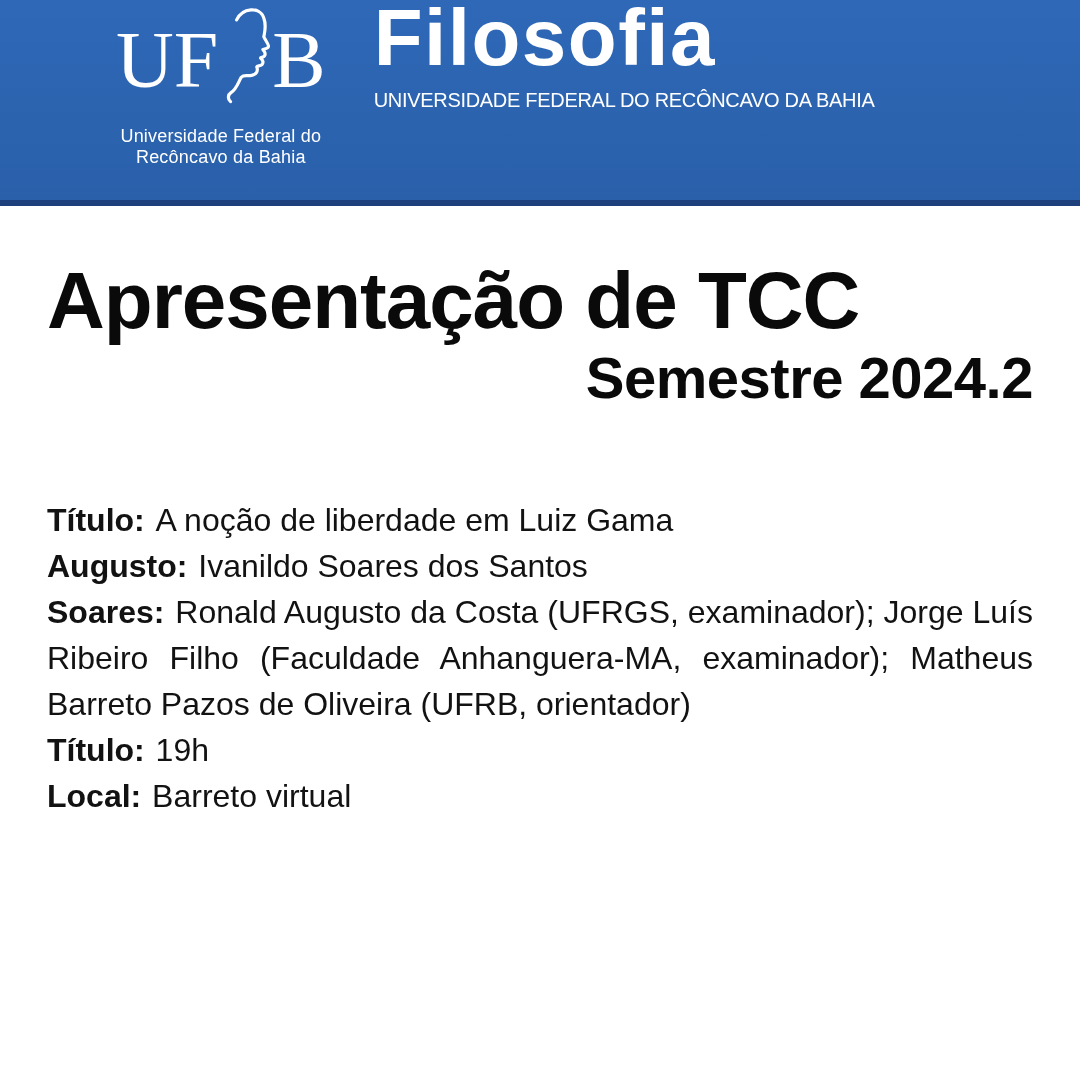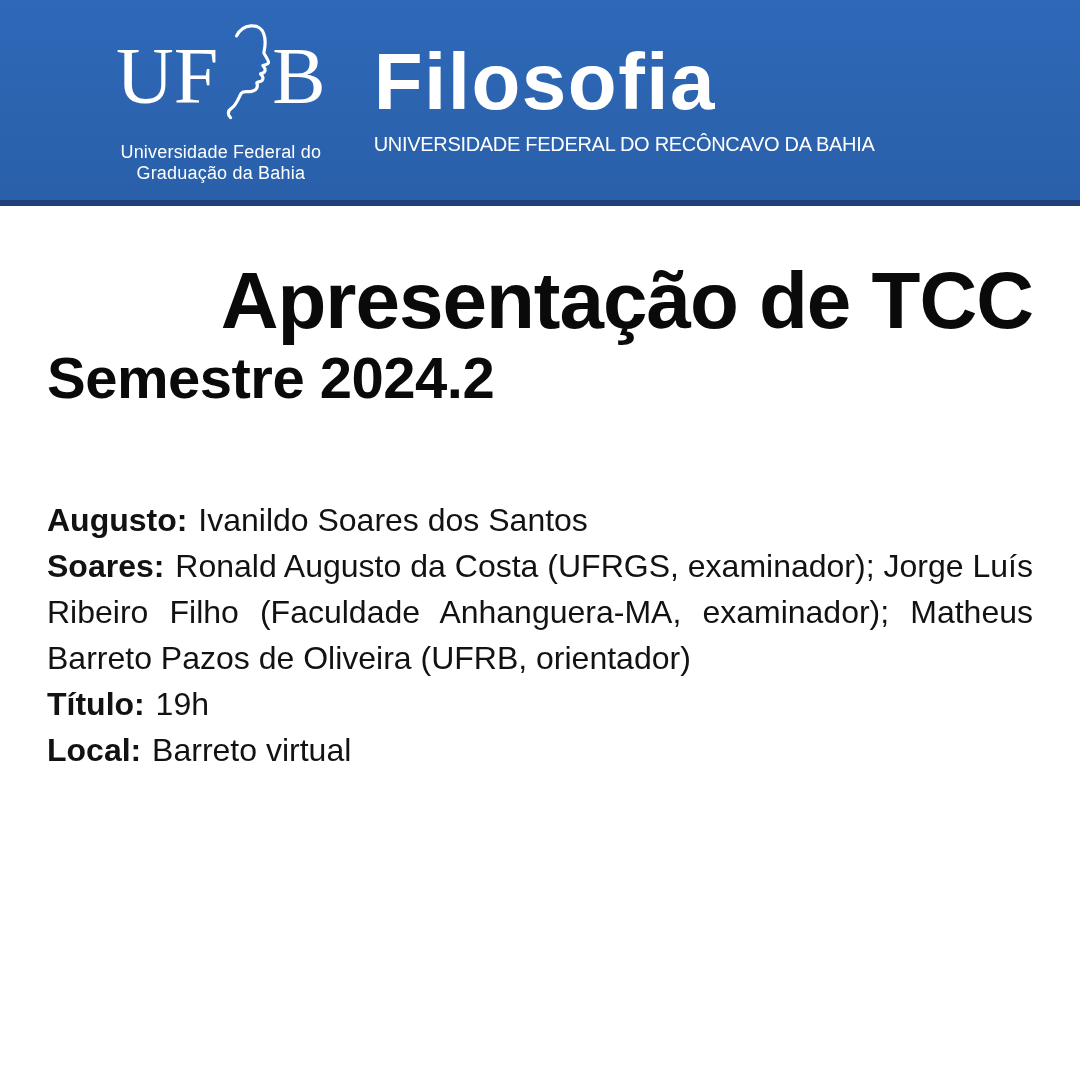--- a/index.html
+++ b/index.html
@@ -17,21 +17,21 @@
     background:var(--page-bg);
     font-family:"Liberation Sans", sans-serif;
     color:var(--body-text);
     position:relative;overflow:hidden;
   }
   
   .banner{
     height:206px;
     background:linear-gradient(180deg,var(--header-bg) 0%,var(--header-bg-dark) 100%);
     border-bottom:6px solid var(--header-border);
-    display:flex;align-items:center;
+    display:flex;
     padding-left:116px;gap:48px;
     color:var(--header-text);
   }
   .logo-block{display:flex;flex-direction:column;align-items:center;margin-top:4px;}
   .logo-row{display:flex;align-items:flex-start;height:122px;}
   .logo-letters{
     font-family:"Liberation Serif", serif;
     font-size:80px;line-height:1;
     padding-top:16px;color:var(--header-text);
   }
@@ -41,26 +41,26 @@
     color:var(--header-text);text-align:center;
   }
   .logo-sub:first-of-type{margin-top:4px;}
   .course-block{display:flex;flex-direction:column;margin-top:-6px;}
   .kicker{font-size:24px;letter-spacing:-.2px;}
   .course-name{font-size:80px;font-weight:700;line-height:1.04;letter-spacing:1.5px;margin-top:2px;}
   .course-univ{font-size:20px;letter-spacing:-.3px;margin-top:10px;}
   
   .content{padding:0 47px;}
   .title{
-    text-align:right;font-weight:700;color:#0a0a0a;
+    text-align:left;font-weight:700;color:#0a0a0a;
     font-size:80px;line-height:1.08;letter-spacing:-1px;
     margin-top:52px;
   }
   .subtitle{
-    text-align:left;font-weight:700;color:#0a0a0a;
+    text-align:right;font-weight:700;color:#0a0a0a;
     font-size:58px;line-height:1.12;letter-spacing:-.5px;
     margin-top:2px;
   }
   .details{margin-top:86px;font-size:32px;line-height:46px;}
   .detail{color:var(--body-text);}
   .detail .lbl{font-weight:700;margin-right:.34em;}
   .detail.just{text-align:justify;}
 </style>
 </head>
 <body>
@@ -82,34 +82,37 @@
                    C43 59.5, 44 62.5, 42 64.5
                    C40 66.5, 37 65.5, 36.5 67
                    C38 71, 36.5 75, 31 76
                    C26 77, 22.5 75, 20 78
                    C17 82.5, 15.5 90, 9 94.5
                    C6 96.5, 5 101, 8.5 104" fill="none" stroke="#ffffff" stroke-width="3.4" stroke-linecap="round" stroke-linejoin="round"></path>
         </svg>
         <span class="logo-letters">B</span>
       </div>
       <div class="logo-sub">Universidade Federal do</div>
-      <div class="logo-sub">Graduação da Bahia</div>
+      <div class="logo-sub">Recôncavo da Bahia</div>
     </div>
 
     <div class="course-block">
       <div class="course-name">Filosofia</div>
       <div class="course-univ">UNIVERSIDADE FEDERAL DO RECÔNCAVO DA BAHIA</div>
     </div>
   </header>
 
   <main class="content">
     <h1 class="title">Apresentação de TCC</h1>
     <h2 class="subtitle">Semestre 2024.2</h2>
 
     <section class="details">
+      <p class="detail">
+        <span class="lbl">Título:</span><span>A noção de liberdade em Luiz Gama</span>
+      </p>
       <p class="detail">
         <span class="lbl">Augusto:</span><span>Ivanildo Soares dos Santos</span>
       </p>
       <p class="detail just">
         <span class="lbl">Soares:</span><span>Ronald Augusto da Costa (UFRGS, examinador); Jorge Luís Ribeiro Filho (Faculdade Anhanguera-MA, examinador); Matheus Barreto Pazos de Oliveira (UFRB, orientador)</span>
       </p>
       <p class="detail">
         <span class="lbl">Título:</span><span>19h</span>
       </p>
       <p class="detail">

